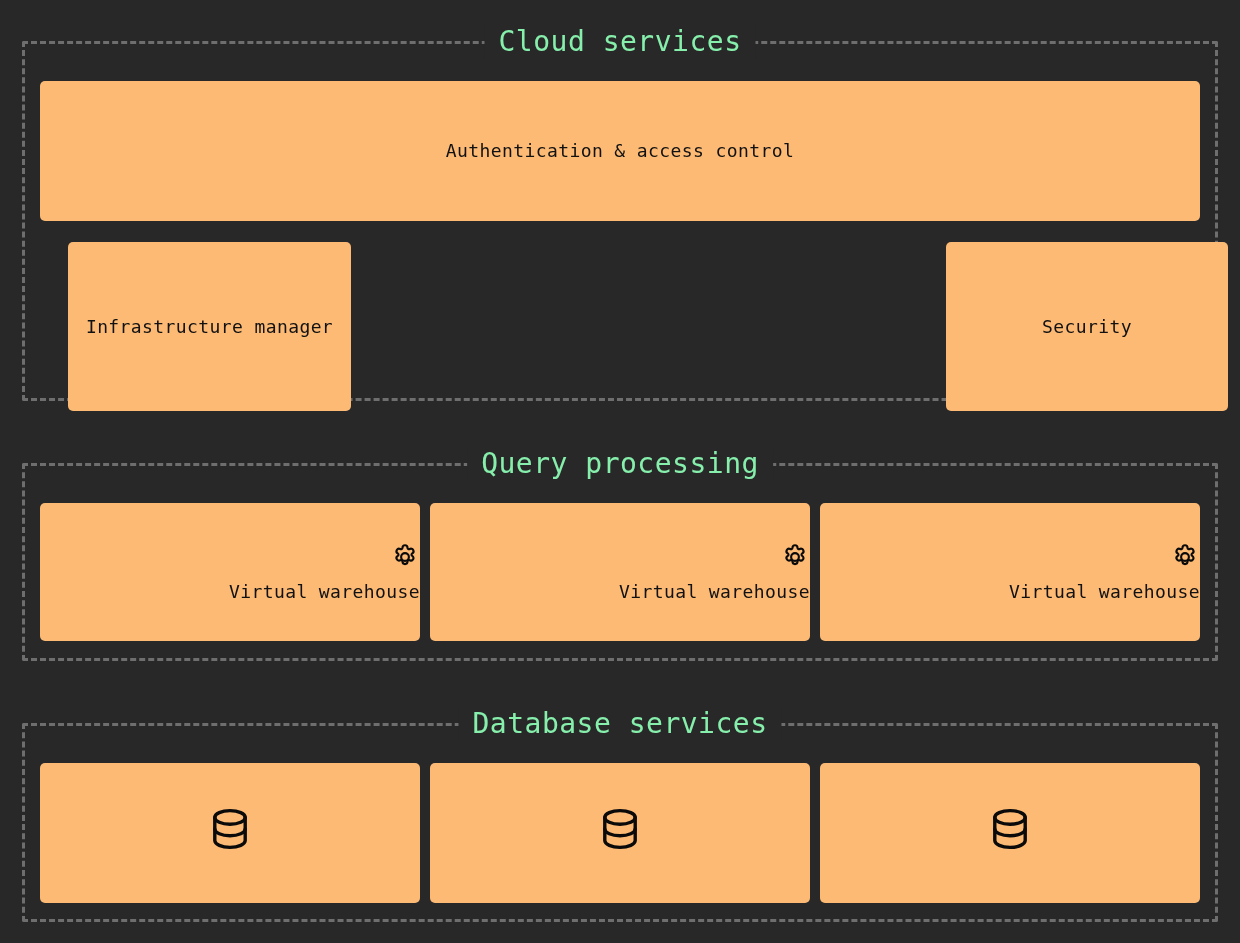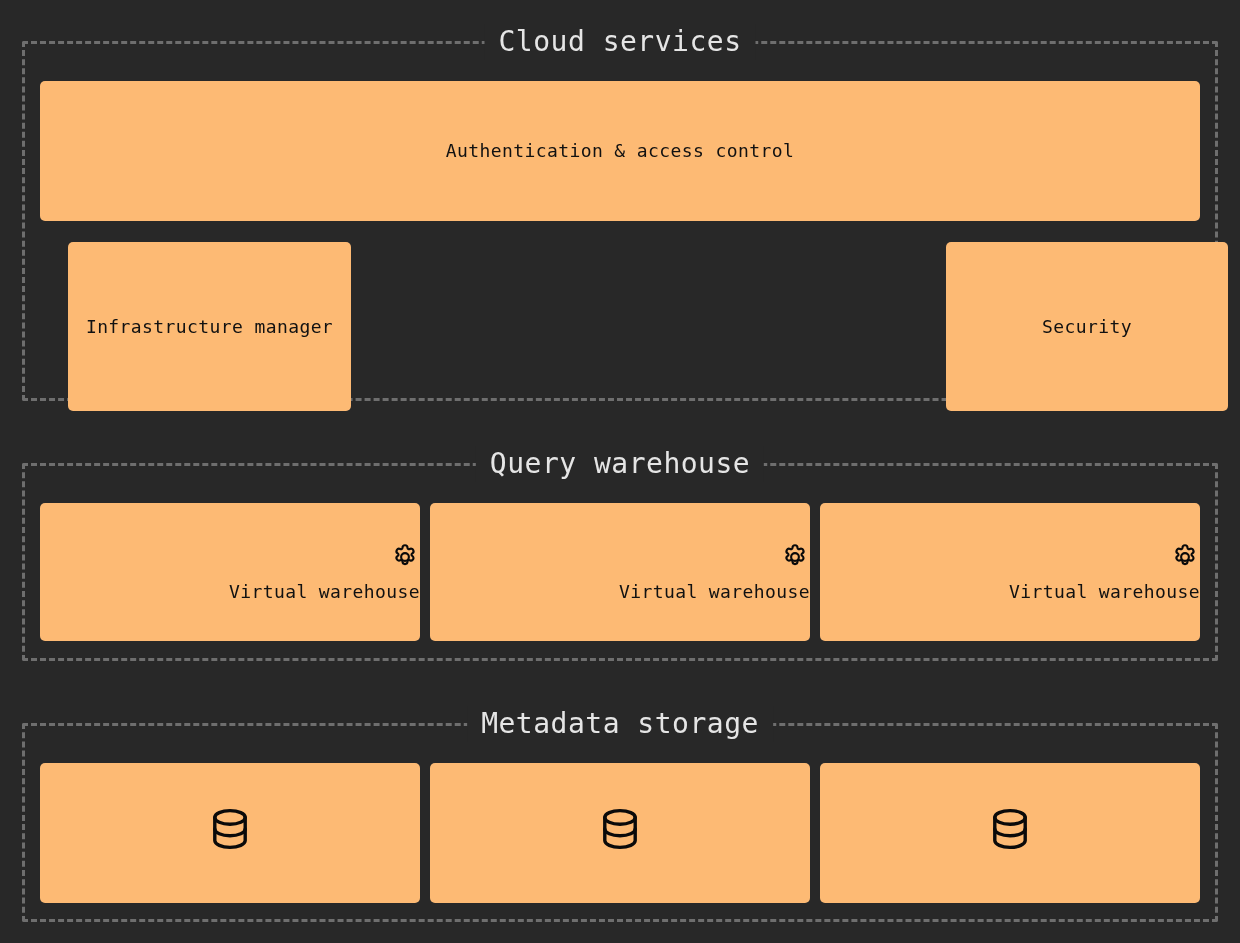--- a/index.html
+++ b/index.html
@@ -25,21 +25,21 @@
     border: 3px dashed #6e6e6e;
     border-radius: 2px;
   }
 
   .group-title {
     position: absolute;
     top: -20px;
     left: 50%;
     transform: translateX(-50%);
     background: #282828;
-    color: #e5e5e5;
+    color: #86efac;
     font-size: 28px;
     line-height: 36px;
     letter-spacing: 0.5px;
     white-space: nowrap;
     padding: 0 14px;
     font-family: "DejaVu Sans Mono", "Liberation Mono", monospace;
   }
 
   
   #group-cloud    { left: 22px;  top: 41px;  width: 1196px; height: 360px; }
@@ -114,21 +114,21 @@
     <span class="node-label">Infrastructure manager</span>
   </div>
 
 
 
   <div class="node cs-row2" id="node-security">
     <span class="node-label">Security</span>
   </div>
 
   <div class="group" id="group-query">
-    <div class="group-title">Query warehouse</div>
+    <div class="group-title">Query processing</div>
   </div>
 
   <div class="node qp-row" id="node-vw-1">
     <span class="node-icon">
       <svg width="30" height="30" viewBox="0 0 24 24" fill="none" stroke="#0a0a0a" stroke-width="1.7" stroke-linecap="round" stroke-linejoin="round">
         <path d="M12 2.6c1.1 0 2 .9 2 2 0 .9 1 1.5 1.8 1 .95-.55 2.17-.22 2.72.73s.22 2.17-.73 2.72c-.78.45-.78 1.65 0 2.1.95.55 1.28 1.77.73 2.72s-1.77 1.28-2.72.73c-.78-.45-1.8.15-1.8 1.05 0 1.1-.9 2-2 2s-2-.9-2-2c0-.9-1.02-1.5-1.8-1.05-.95.55-2.17.22-2.72-.73s-.22-2.17.73-2.72c.78-.45.78-1.65 0-2.1-.95-.55-1.28-1.77-.73-2.72s1.77-1.28 2.72-.73c.8.5 1.8-.1 1.8-1 0-1.1.9-2 2-2z"></path>
         <circle cx="12" cy="12" r="3.1"></circle>
       </svg>
     </span>
     <span class="node-label">Virtual warehouse</span>
@@ -148,21 +148,21 @@
     <span class="node-icon">
       <svg width="30" height="30" viewBox="0 0 24 24" fill="none" stroke="#0a0a0a" stroke-width="1.7" stroke-linecap="round" stroke-linejoin="round">
         <path d="M12 2.6c1.1 0 2 .9 2 2 0 .9 1 1.5 1.8 1 .95-.55 2.17-.22 2.72.73s.22 2.17-.73 2.72c-.78.45-.78 1.65 0 2.1.95.55 1.28 1.77.73 2.72s-1.77 1.28-2.72.73c-.78-.45-1.8.15-1.8 1.05 0 1.1-.9 2-2 2s-2-.9-2-2c0-.9-1.02-1.5-1.8-1.05-.95.55-2.17.22-2.72-.73s-.22-2.17.73-2.72c.78-.45.78-1.65 0-2.1-.95-.55-1.28-1.77-.73-2.72s1.77-1.28 2.72-.73c.8.5 1.8-.1 1.8-1 0-1.1.9-2 2-2z"></path>
         <circle cx="12" cy="12" r="3.1"></circle>
       </svg>
     </span>
     <span class="node-label">Virtual warehouse</span>
   </div>
 
   <div class="group" id="group-storage">
-    <div class="group-title">Metadata storage</div>
+    <div class="group-title">Database services</div>
   </div>
 
   <div class="node ds-row" id="node-db-1">
     <span class="node-icon">
       <svg width="48" height="48" viewBox="0 0 24 24" fill="none" stroke="#0a0a0a" stroke-width="1.7" stroke-linecap="round" stroke-linejoin="round">
         <ellipse cx="12" cy="6.2" rx="7.6" ry="3.4"></ellipse>
         <path d="M4.4 6.2v11.6c0 1.88 3.4 3.4 7.6 3.4s7.6-1.52 7.6-3.4V6.2"></path>
         <path d="M4.4 12c0 1.88 3.4 3.4 7.6 3.4s7.6-1.52 7.6-3.4"></path>
       </svg>
     </span>

